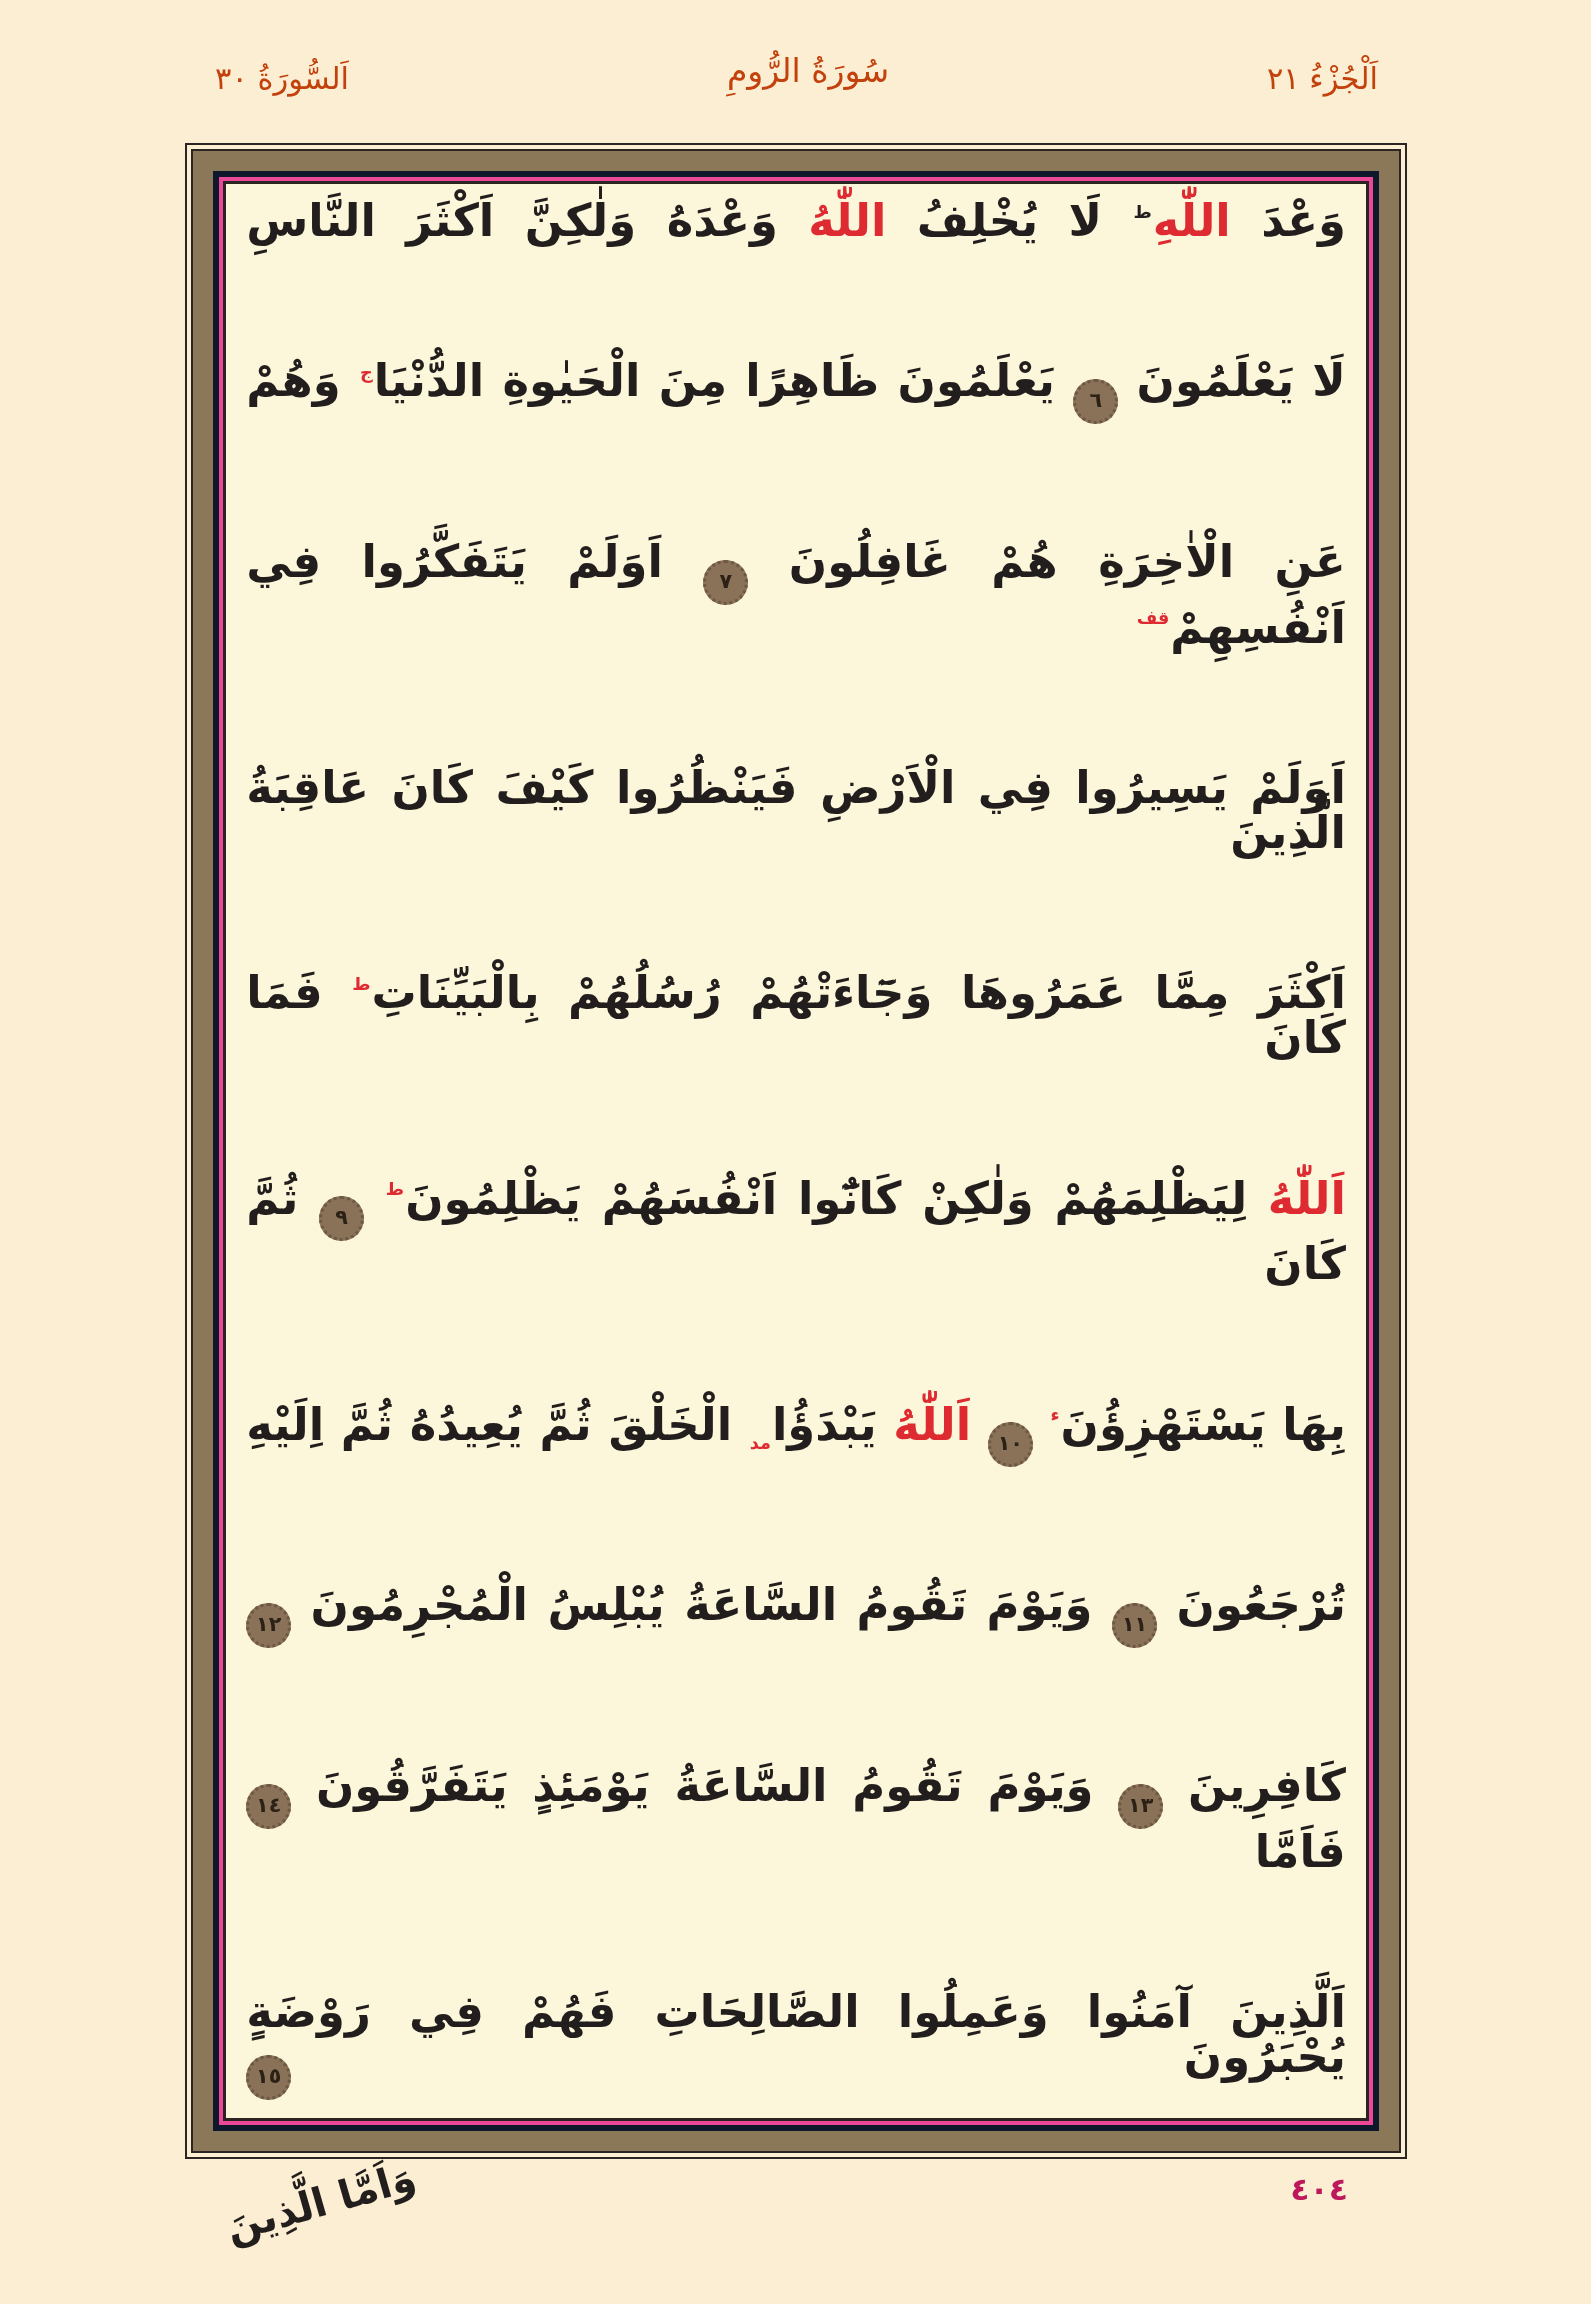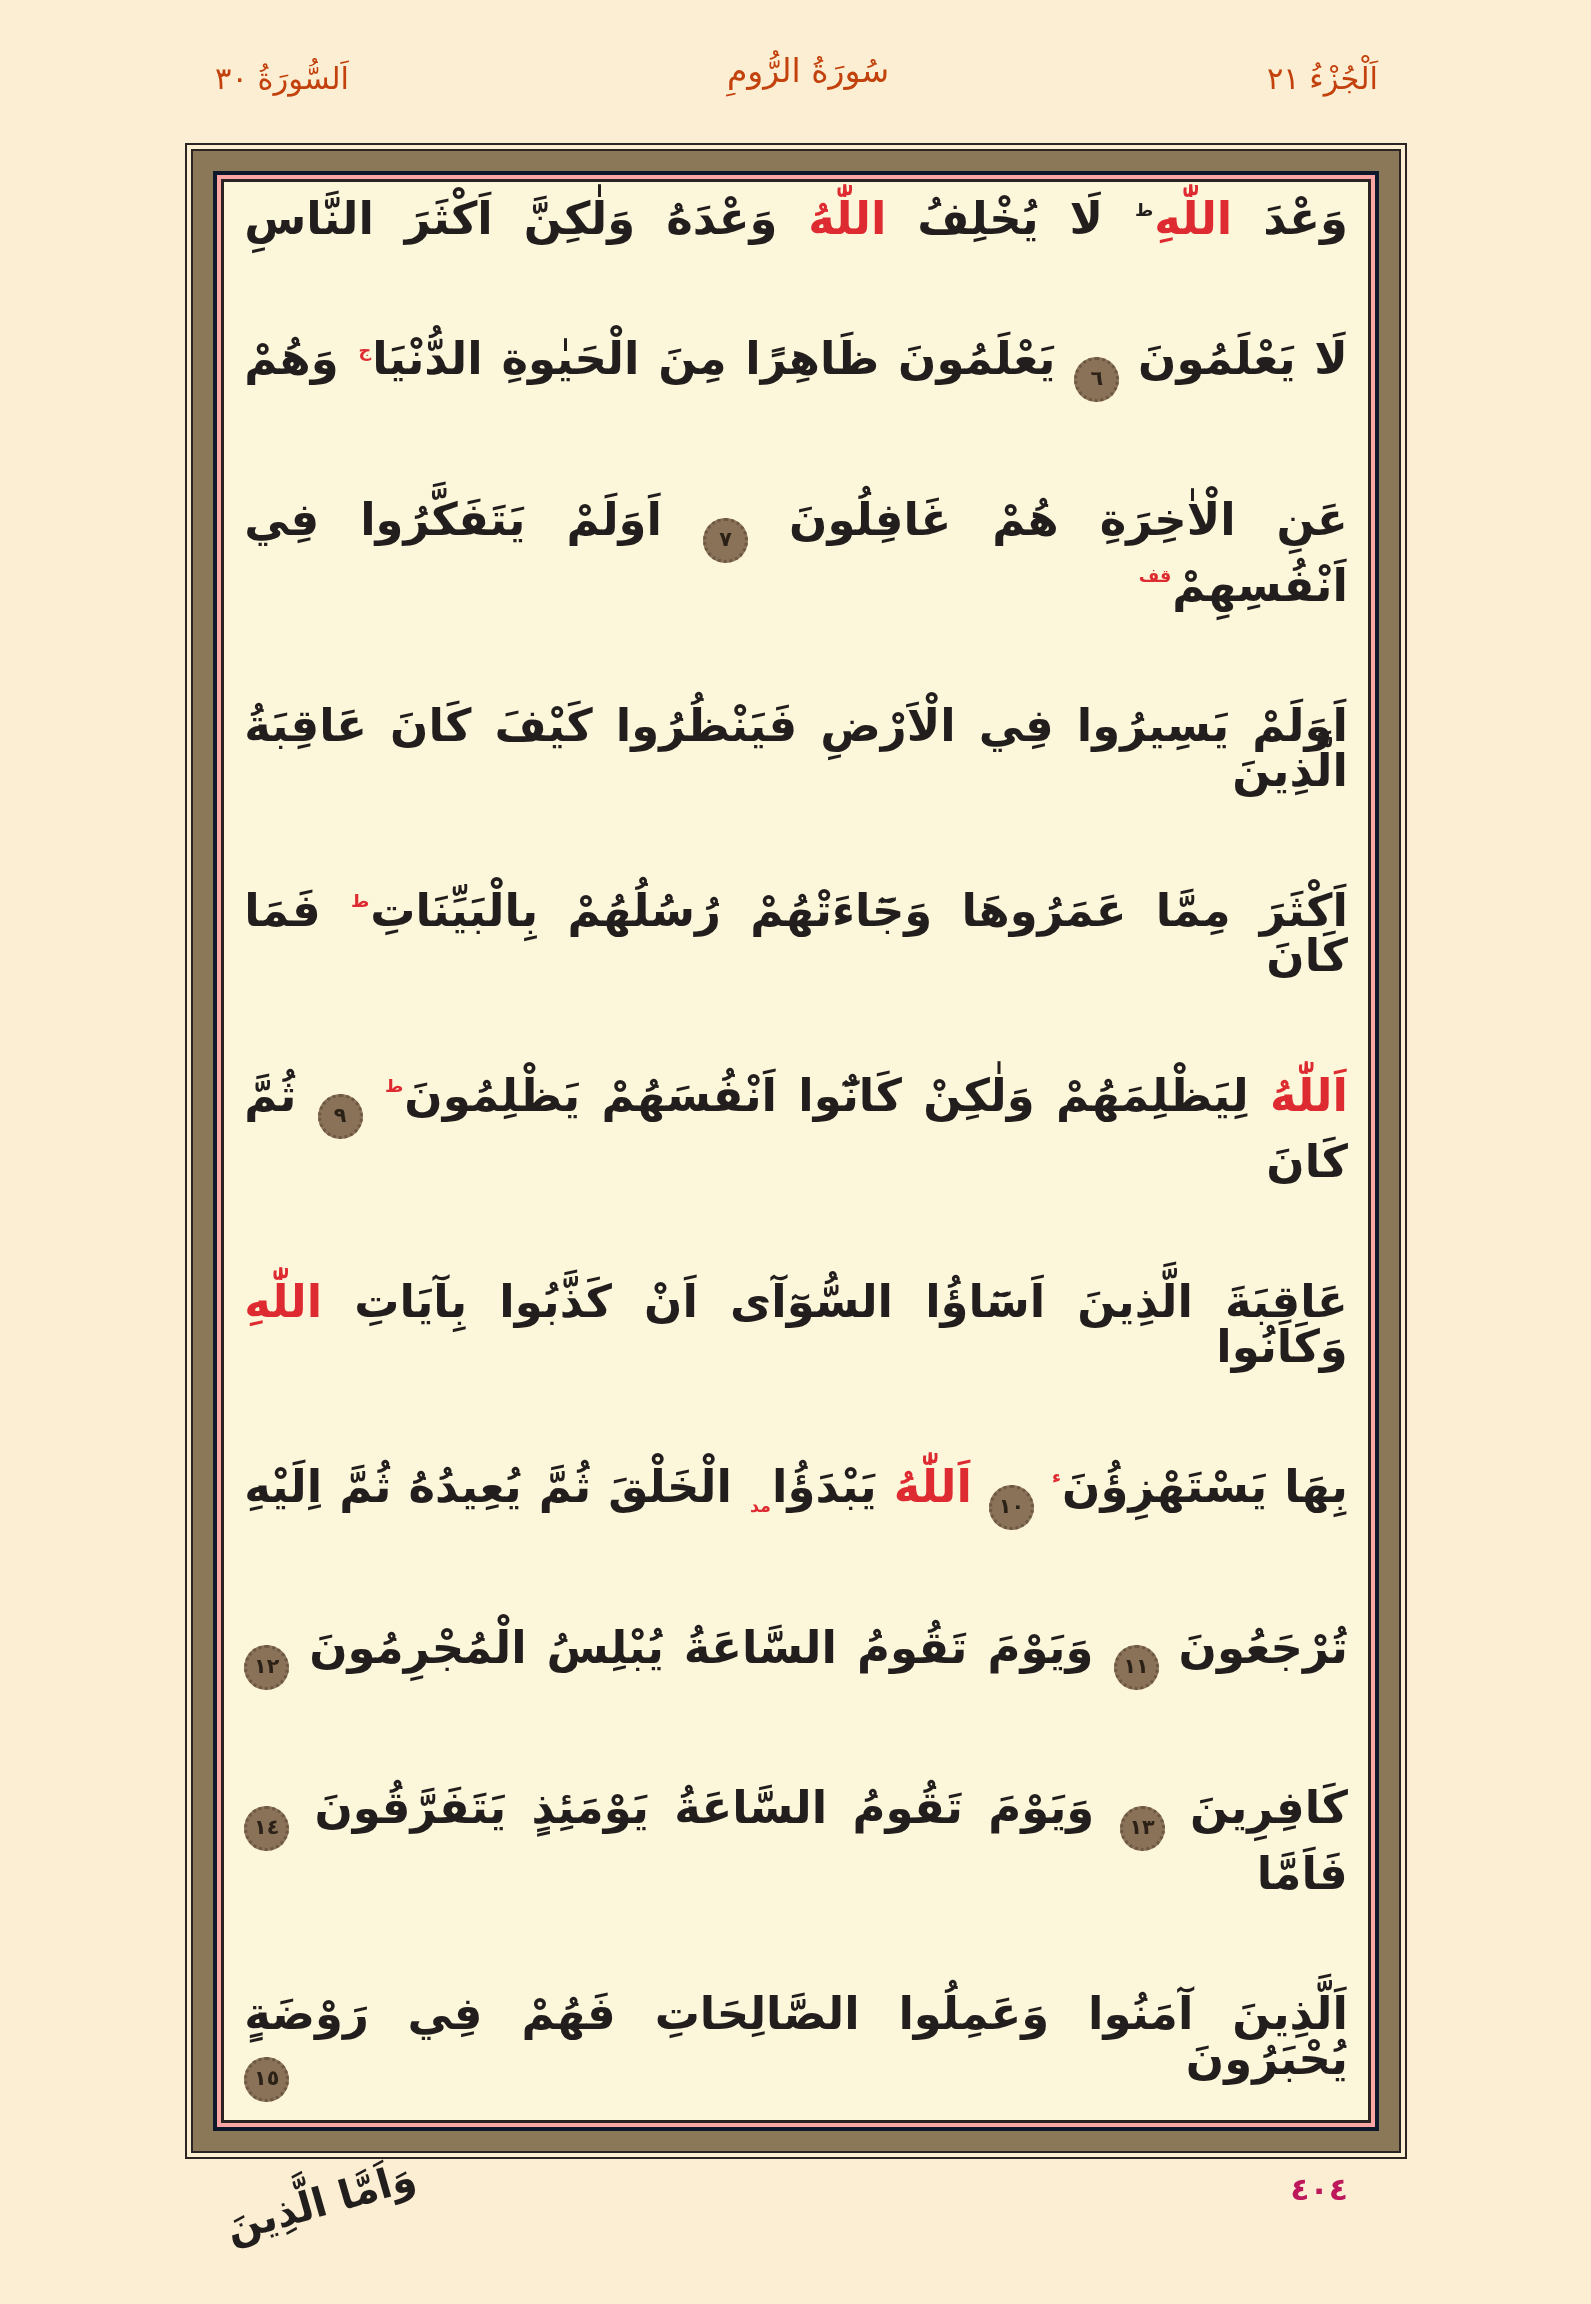--- a/index.html
+++ b/index.html
@@ -21,21 +21,21 @@
   .f1{
     position:absolute;left:185px;top:143px;width:1222px;height:2016px;
     border:2px solid #2b2423;padding:3.9px;box-sizing:border-box;
   }
   .f2{
     width:100%;height:100%;box-sizing:border-box;
     border:2px solid #2b2423;background:#8b7858;padding:19.7px;
   }
   .f3{
     width:100%;height:100%;box-sizing:border-box;
-    border:4px solid #0f172a;background:#fca5a5;padding:4.9px;
+    border:6px solid #0f172a;background:#ec4899;padding:4.9px;
   }
   .f4{
     width:100%;height:100%;box-sizing:border-box;
     border:3.9px solid #2b2423;background:#fcf6da;
     padding:13.8px 19.7px 17.7px 19.7px;position:relative;
   }
   
   .text-block{
     height:100%;display:flex;flex-direction:column;justify-content:space-between;
   }
@@ -93,21 +93,20 @@
                 <span class="mnum">٦</span>
               </span> <span class="word">يَعْلَمُونَ</span> <span class="word">ظَاهِرًا</span> <span class="word">مِنَ</span> <span class="word">الْحَيٰوةِ</span> <span class="word">الدُّنْيَا</span><span class="ann">ج</span> <span class="word">وَهُمْ</span></div>
             <div class="line"><span class="word">عَنِ</span> <span class="word">الْاٰخِرَةِ</span> <span class="word">هُمْ</span> <span class="word">غَافِلُونَ</span> <span class="medallion">
                 <span class="mnum">٧</span>
               </span> <span class="word">اَوَلَمْ</span> <span class="word">يَتَفَكَّرُوا</span> <span class="word">فِي</span> <span class="word">اَنْفُسِهِمْ</span><span class="ann">قف</span></div>
             <div class="line"><span class="word">اَوَلَمْ</span> <span class="word">يَسِيرُوا</span> <span class="word">فِي</span> <span class="word">الْاَرْضِ</span> <span class="word">فَيَنْظُرُوا</span> <span class="word">كَيْفَ</span> <span class="word">كَانَ</span> <span class="word">عَاقِبَةُ</span> <span class="word">الَّذِينَ</span></div>
             <div class="line"><span class="word">اَكْثَرَ</span> <span class="word">مِمَّا</span> <span class="word">عَمَرُوهَا</span> <span class="word">وَجَٓاءَتْهُمْ</span> <span class="word">رُسُلُهُمْ</span> <span class="word">بِالْبَيِّنَاتِ</span><span class="ann">ط</span> <span class="word">فَمَا</span> <span class="word">كَانَ</span></div>
             <div class="line"><span class="word red">اَللّٰهُ</span> <span class="word">لِيَظْلِمَهُمْ</span> <span class="word">وَلٰكِنْ</span> <span class="word">كَانُٓوا</span> <span class="word">اَنْفُسَهُمْ</span> <span class="word">يَظْلِمُونَ</span><span class="ann">ط</span> <span class="medallion">
                 <span class="mnum">٩</span>
               </span> <span class="word">ثُمَّ</span> <span class="word">كَانَ</span></div>
-            <div class="line"><span class="word">عَاقِبَةَ</span> <span class="word">الَّذِينَ</span> <span class="word">اَسَٓاؤُا</span> <span class="word">السُّوٓآى</span> <span class="word">اَنْ</span> <span class="word">كَذَّبُوا</span> <span class="word">بِآيَاتِ</span> <span class="word red">اللّٰهِ</span> <span class="word">وَكَانُوا</span></div>
             <div class="line"><span class="word">بِهَا</span> <span class="word">يَسْتَهْزِؤُنَ</span><span class="ann">ء</span> <span class="medallion">
                 <span class="mnum">١٠</span>
               </span> <span class="word red">اَللّٰهُ</span> <span class="word">يَبْدَؤُا</span><span class="ann below">مد</span> <span class="word">الْخَلْقَ</span> <span class="word">ثُمَّ</span> <span class="word">يُعِيدُهُ</span> <span class="word">ثُمَّ</span> <span class="word">اِلَيْهِ</span></div>
             <div class="line"><span class="word">تُرْجَعُونَ</span> <span class="medallion">
                 <span class="mnum">١١</span>
               </span> <span class="word">وَيَوْمَ</span> <span class="word">تَقُومُ</span> <span class="word">السَّاعَةُ</span> <span class="word">يُبْلِسُ</span> <span class="word">الْمُجْرِمُونَ</span> <span class="medallion">
                 <span class="mnum">١٢</span>
               </span></div>
             <div class="line"><span class="word">كَافِرِينَ</span> <span class="medallion">
                 <span class="mnum">١٣</span>

